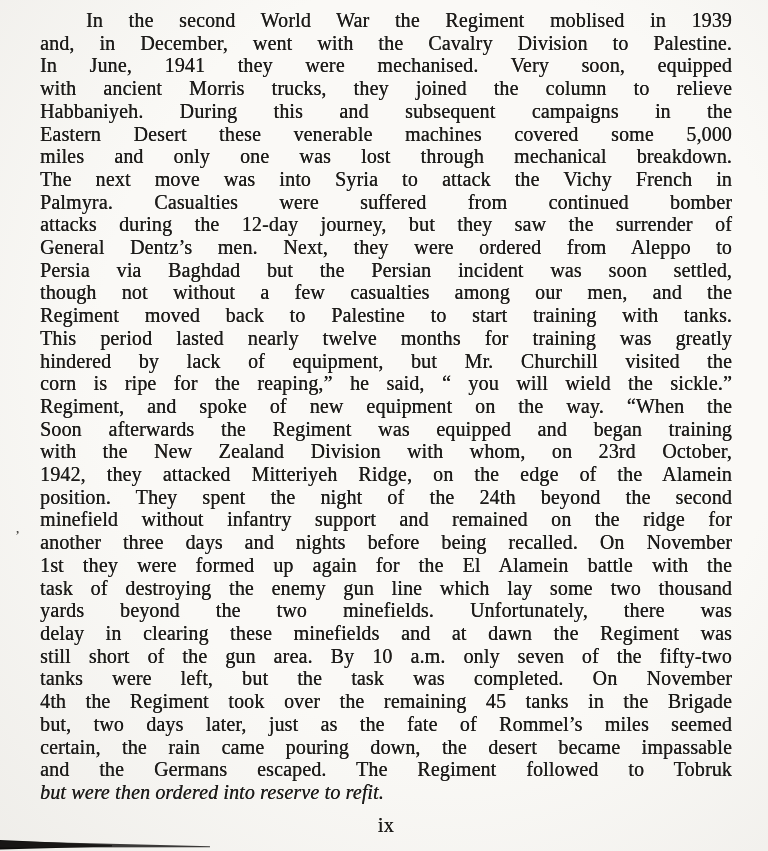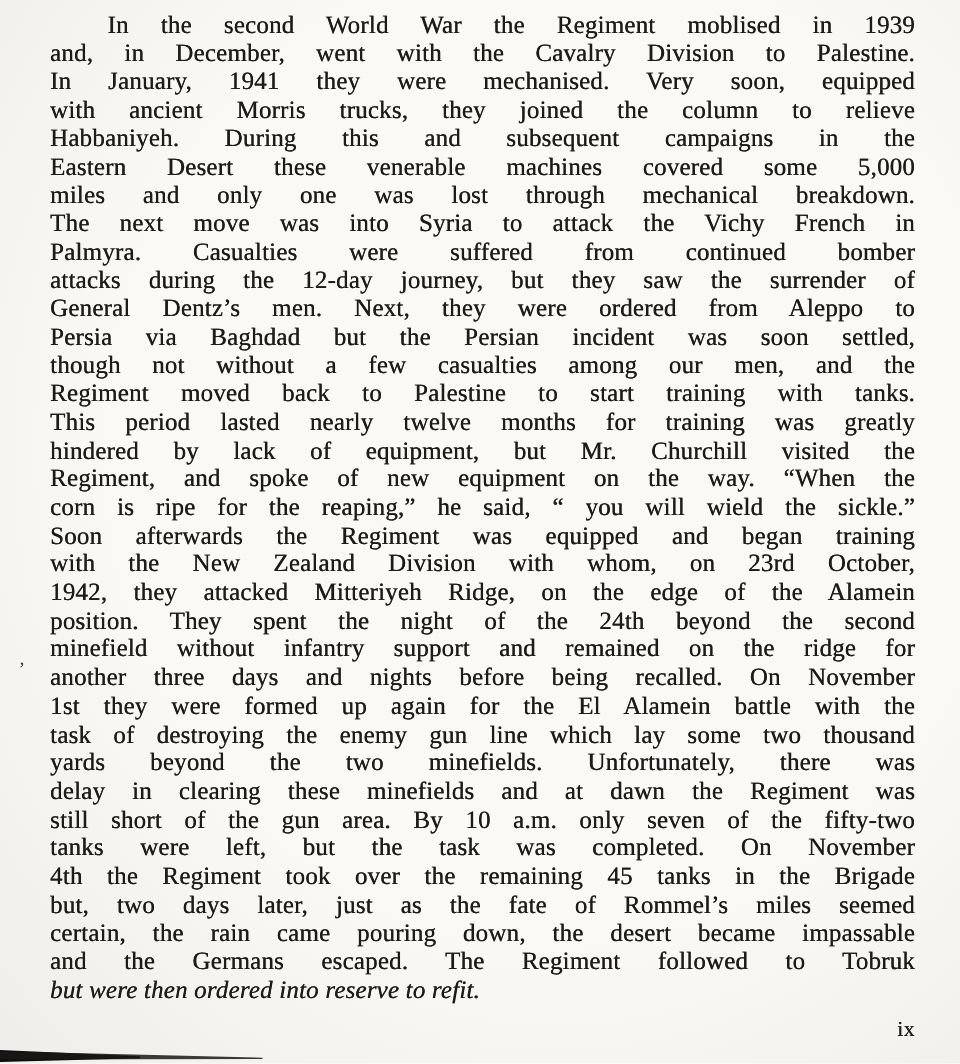--- a/index.html
+++ b/index.html
@@ -39,22 +39,22 @@
   }
   .line.last {
     text-align-last: left;
     font-style: italic;
   }
   .page-number {
     position: absolute;
     left: 40px;
     top: 814px;
     width: 692px;
-    text-align: right;
-    font-size: 17px;
+    text-align: center;
+    font-size: 20px;
     letter-spacing: 0.5px;
     text-shadow: 0.25px 0 0 currentColor;
   }
   .margin-mark {
     position: absolute;
     left: 15px;
     top: 528px;
     font-size: 15px;
     color: #3a3835;
   }
@@ -68,36 +68,36 @@
   }
 </style>
 </head>
 <body>
 
 <div class="page">
 
   <div class="paragraph">
       <div class="line indent">In the second World War the Regiment moblised in 1939</div>
       <div class="line">and, in December, went with the Cavalry Division to Palestine.</div>
-      <div class="line">In January, 1941 they were mechanised. Very soon, equipped</div>
+      <div class="line">In June, 1941 they were mechanised. Very soon, equipped</div>
       <div class="line">with ancient Morris trucks, they joined the column to relieve</div>
       <div class="line">Habbaniyeh. During this and subsequent campaigns in the</div>
       <div class="line">Eastern Desert these venerable machines covered some 5,000</div>
       <div class="line">miles and only one was lost through mechanical breakdown.</div>
       <div class="line">The next move was into Syria to attack the Vichy French in</div>
       <div class="line">Palmyra. Casualties were suffered from continued bomber</div>
       <div class="line">attacks during the 12-day journey, but they saw the surrender of</div>
       <div class="line">General Dentz’s men. Next, they were ordered from Aleppo to</div>
       <div class="line">Persia via Baghdad but the Persian incident was soon settled,</div>
       <div class="line">though not without a few casualties among our men, and the</div>
       <div class="line">Regiment moved back to Palestine to start training with tanks.</div>
       <div class="line">This period lasted nearly twelve months for training was greatly</div>
       <div class="line">hindered by lack of equipment, but Mr. Churchill visited the</div>
+      <div class="line">corn is ripe for the reaping,” he said, “ you will wield the sickle.”</div>
       <div class="line">Regiment, and spoke of new equipment on the way. “When the</div>
-      <div class="line">corn is ripe for the reaping,” he said, “ you will wield the sickle.”</div>
       <div class="line">Soon afterwards the Regiment was equipped and began training</div>
       <div class="line">with the New Zealand Division with whom, on 23rd October,</div>
       <div class="line">1942, they attacked Mitteriyeh Ridge, on the edge of the Alamein</div>
       <div class="line">position. They spent the night of the 24th beyond the second</div>
       <div class="line">minefield without infantry support and remained on the ridge for</div>
       <div class="line">another three days and nights before being recalled. On November</div>
       <div class="line">1st they were formed up again for the El Alamein battle with the</div>
       <div class="line">task of destroying the enemy gun line which lay some two thousand</div>
       <div class="line">yards beyond the two minefields. Unfortunately, there was</div>
       <div class="line">delay in clearing these minefields and at dawn the Regiment was</div>

